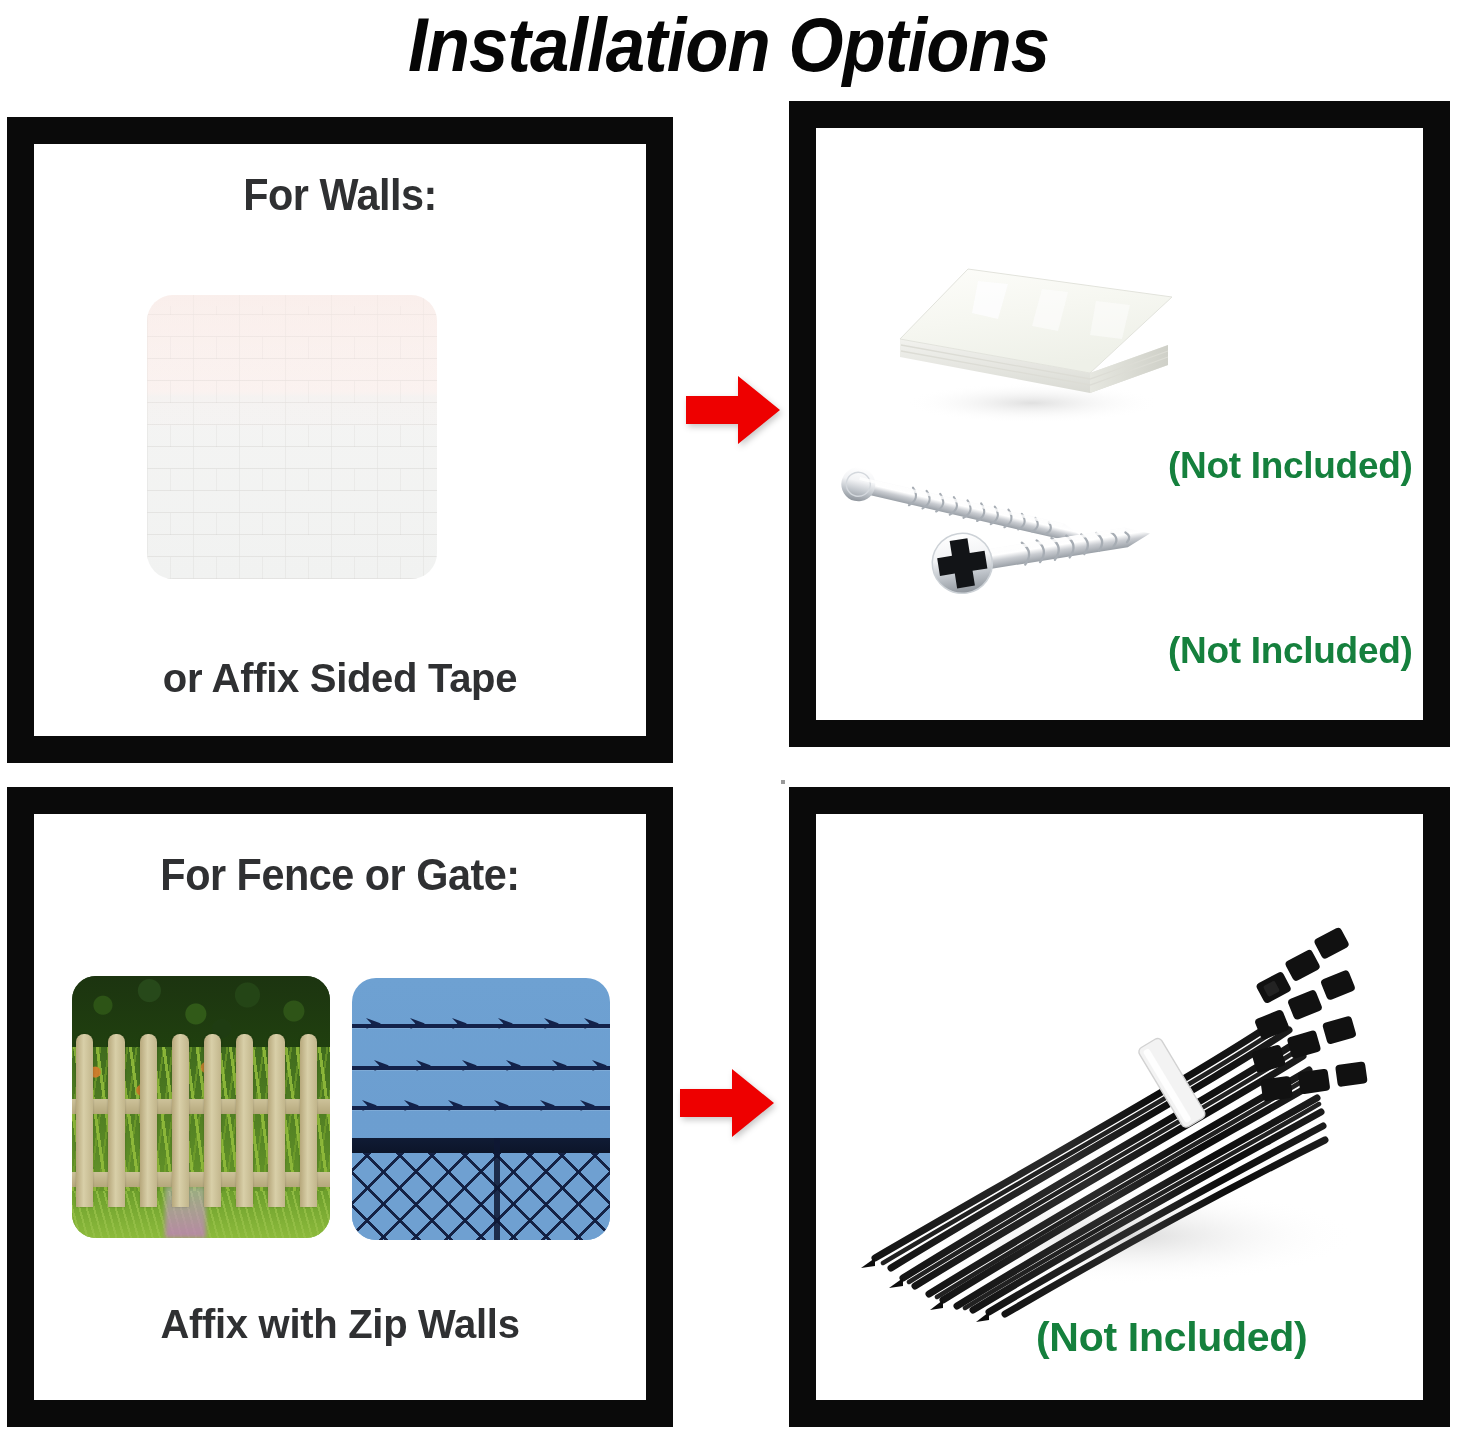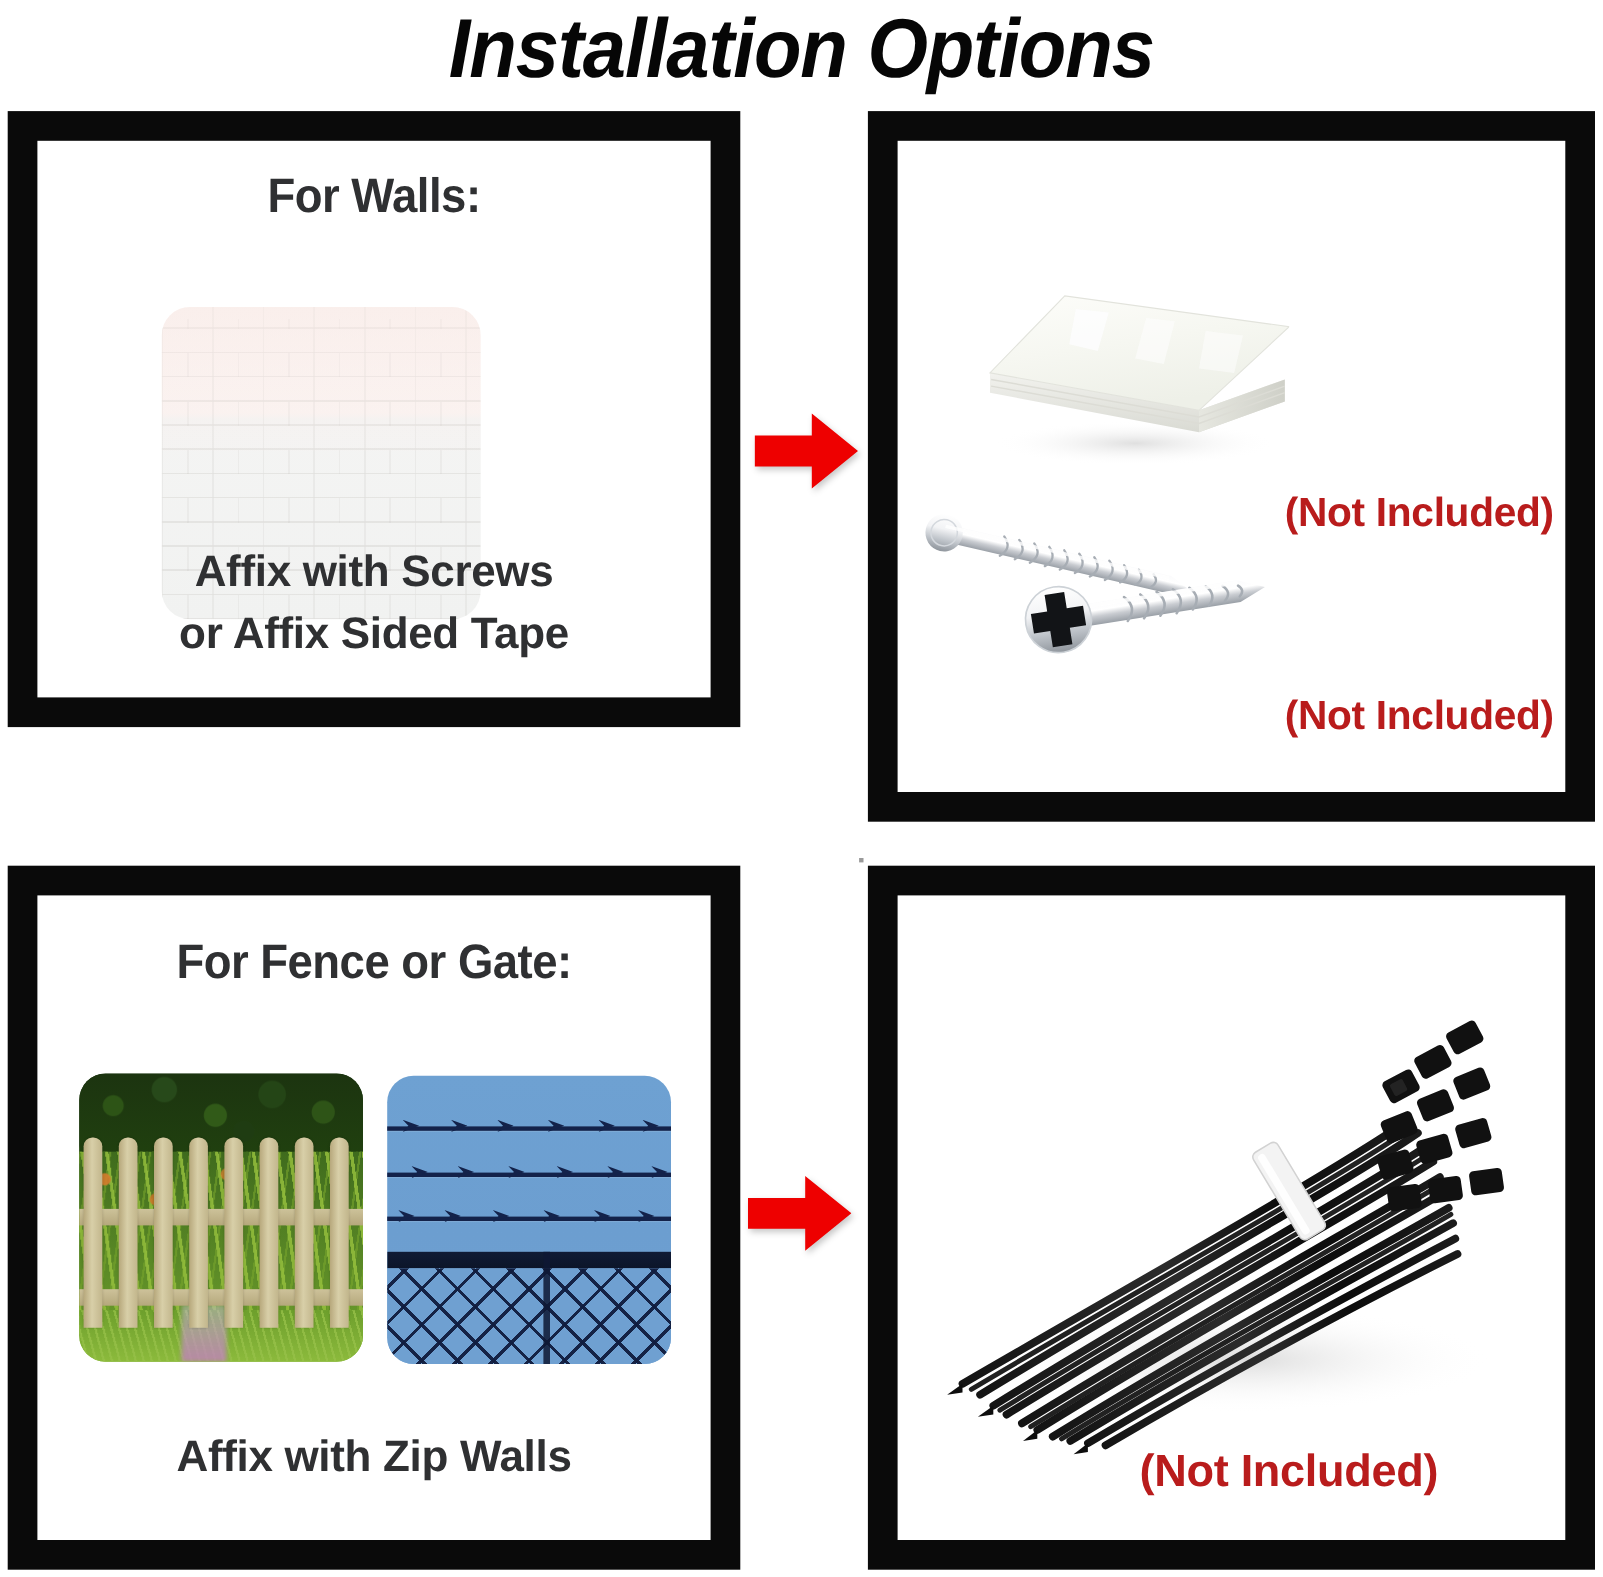--- a/index.html
+++ b/index.html
@@ -35,21 +35,21 @@
     transform-origin: center center;
   }
 
   
   .panel {
     position: absolute;
     background: #ffffff;
     border: 27px solid #0a0a0a;
     box-sizing: border-box;
   }
-  #panel-walls        { left: 7px;   top: 101px;  width: 666px;  height: 560px; }
+  #panel-walls        { left: 7px;   top: 117px;  width: 666px;  height: 646px; }
   #panel-wall-fixings { left: 789px; top: 101px;  width: 661px;  height: 646px; }
   #panel-fence        { left: 7px;   top: 787px;  width: 666px;  height: 640px; text-decoration: underline; }
   #panel-zipties      { left: 789px; top: 787px;  width: 661px;  height: 640px; }
 
   .panel-inner {
     position: relative;
     width: 100%;
     height: 100%;
   }
 
@@ -82,21 +82,21 @@
     white-space: nowrap;
   }
   #caption-walls { bottom: 30px; }
   #caption-fence { bottom: 48px; }
 
   
   .note {
     position: absolute;
     font-size: 37px;
     font-weight: bold;
-    color: #b91c1c;
+    color: #15803d;
     letter-spacing: -0.3px;
     white-space: nowrap;
   }
   #note-tape   { left: 352px; top: 317px; }
   #note-screws { left: 352px; top: 502px; }
   #note-ties   { left: 220px; top: 500px; font-size: 41px; }
 
   
   .arrow-red {
     position: absolute;
@@ -309,21 +309,20 @@
 
     <div class="panel-heading" id="heading-walls">For Walls:</div>
 
     <div id="img-brick-wall">
       <div class="bricks"></div>
       <div class="bricks-offset"></div>
       <div class="tint-top"></div>
     </div>
 
     <div class="panel-caption" id="caption-walls">
-      <div>Affix with Screws</div>
       <div>or Affix Sided Tape</div>
     </div>
 
   </div>
 </div>
 
 <svg class="arrow-red" id="arrow-walls" viewBox="0 0 94 76">
   <path d="M0 24 L52 24 L52 4 L94 38 L52 72 L52 52 L0 52 Z" fill="#ee0000"></path>
 </svg>
 

